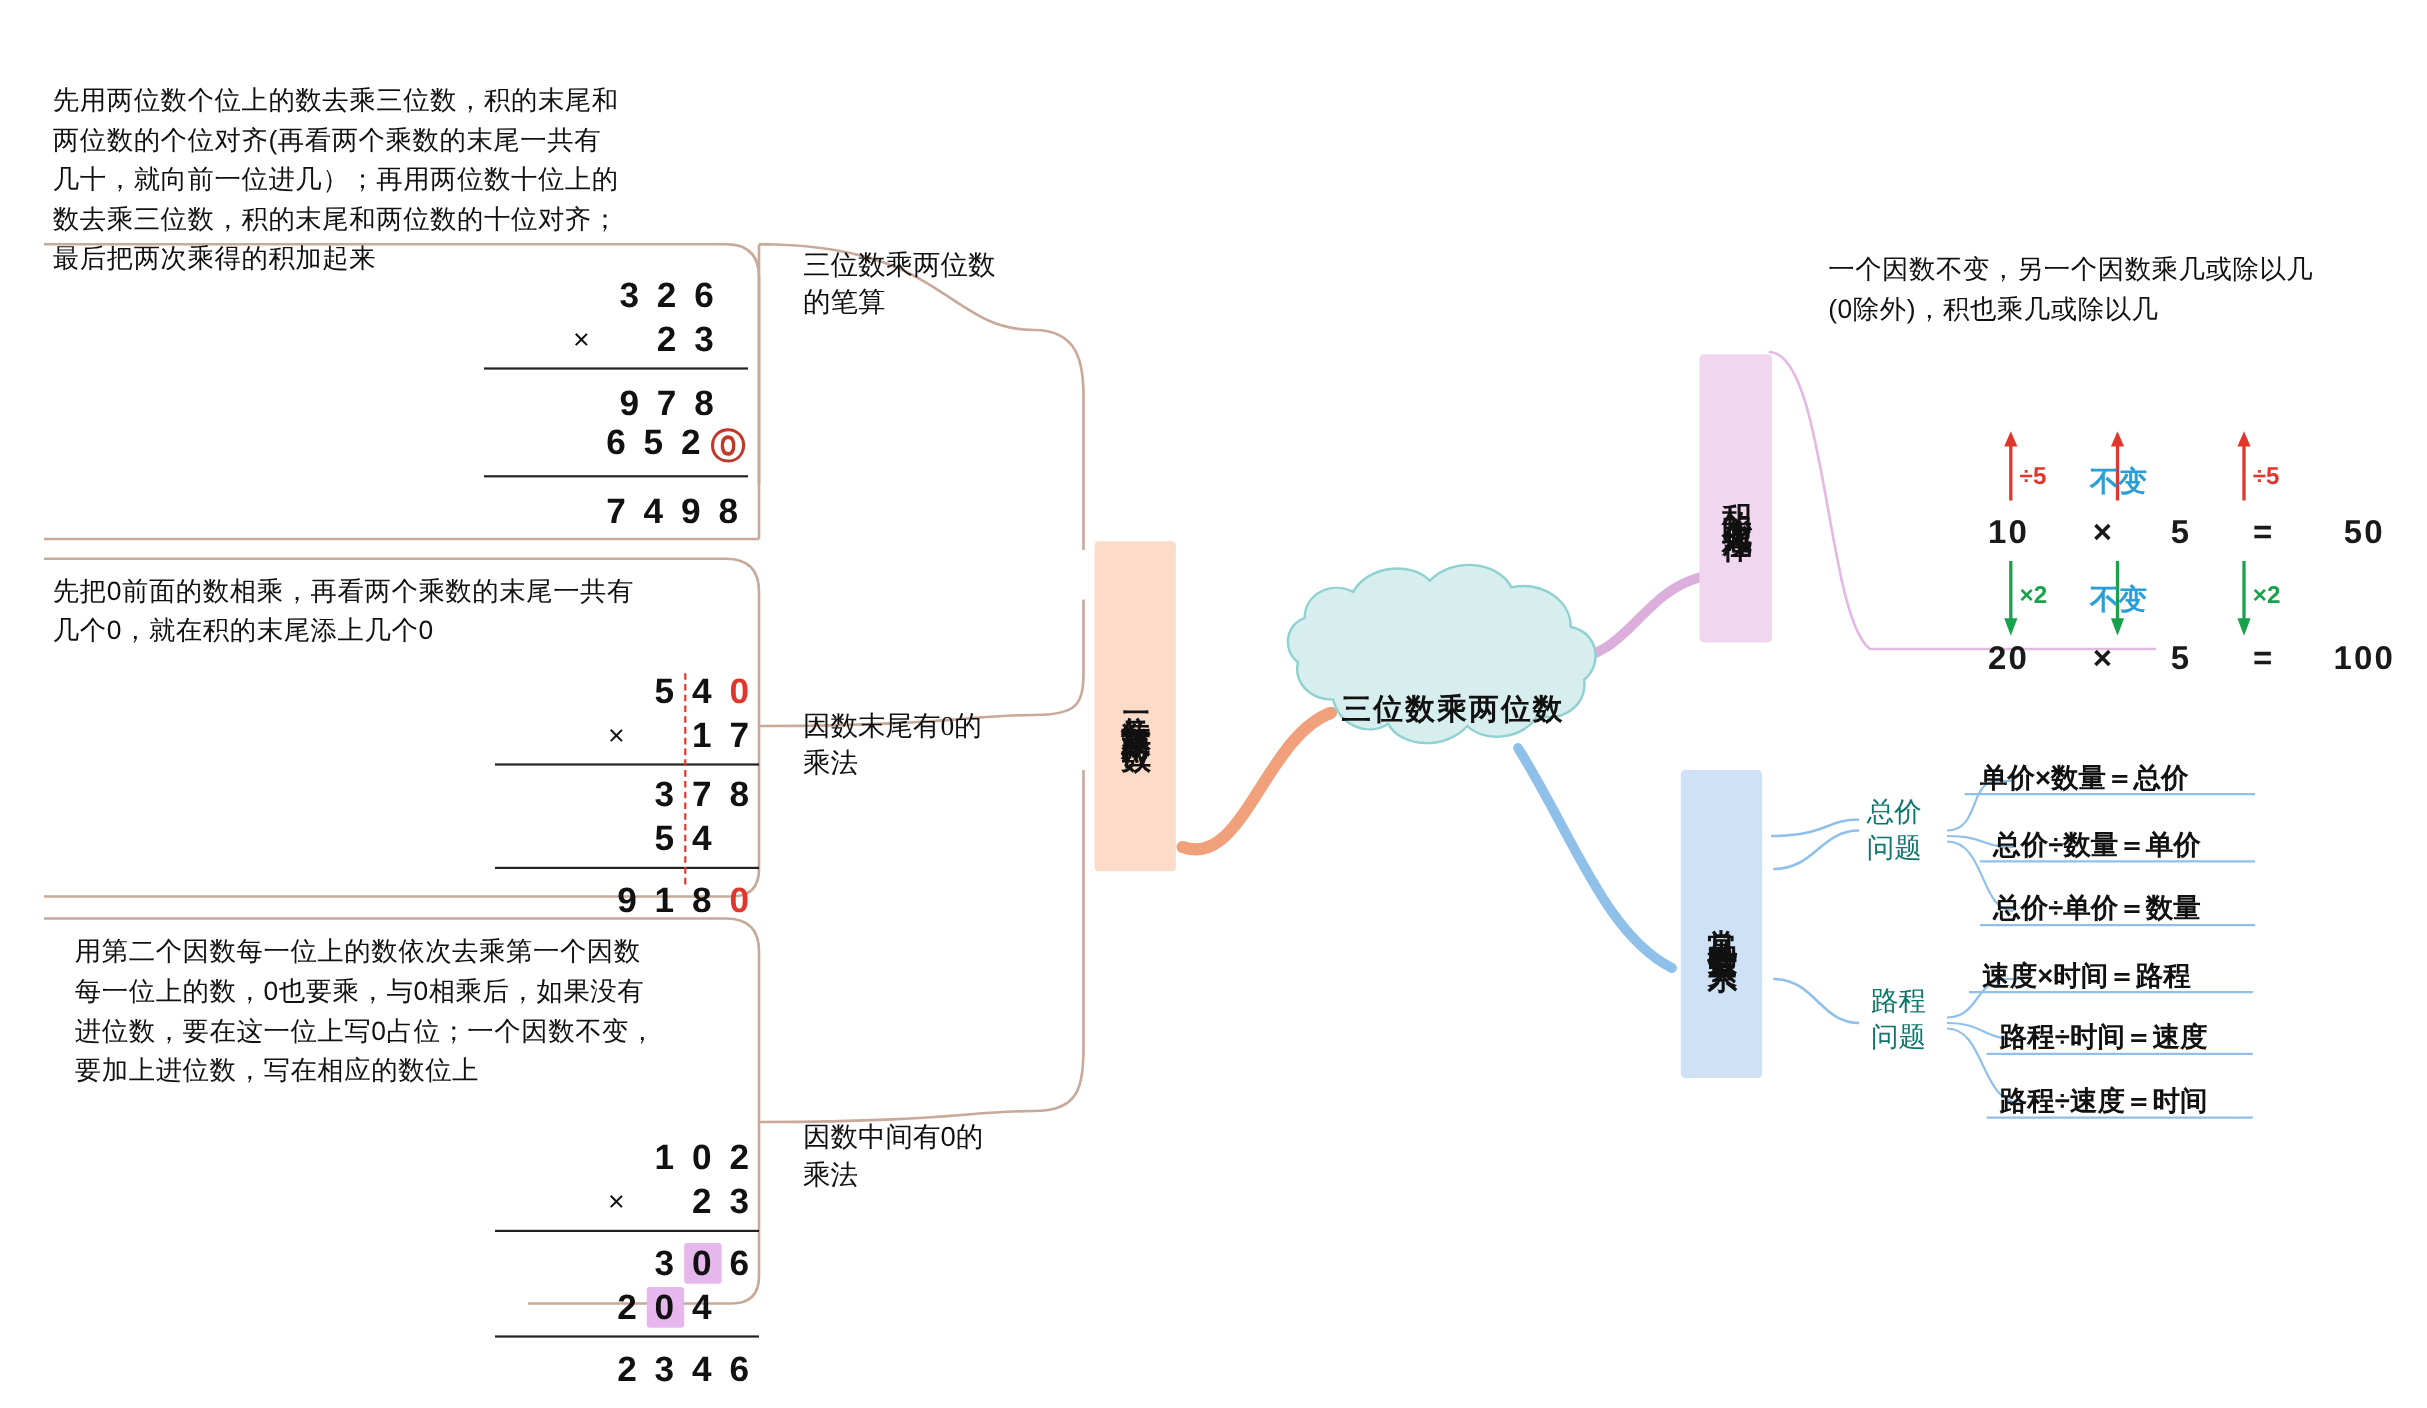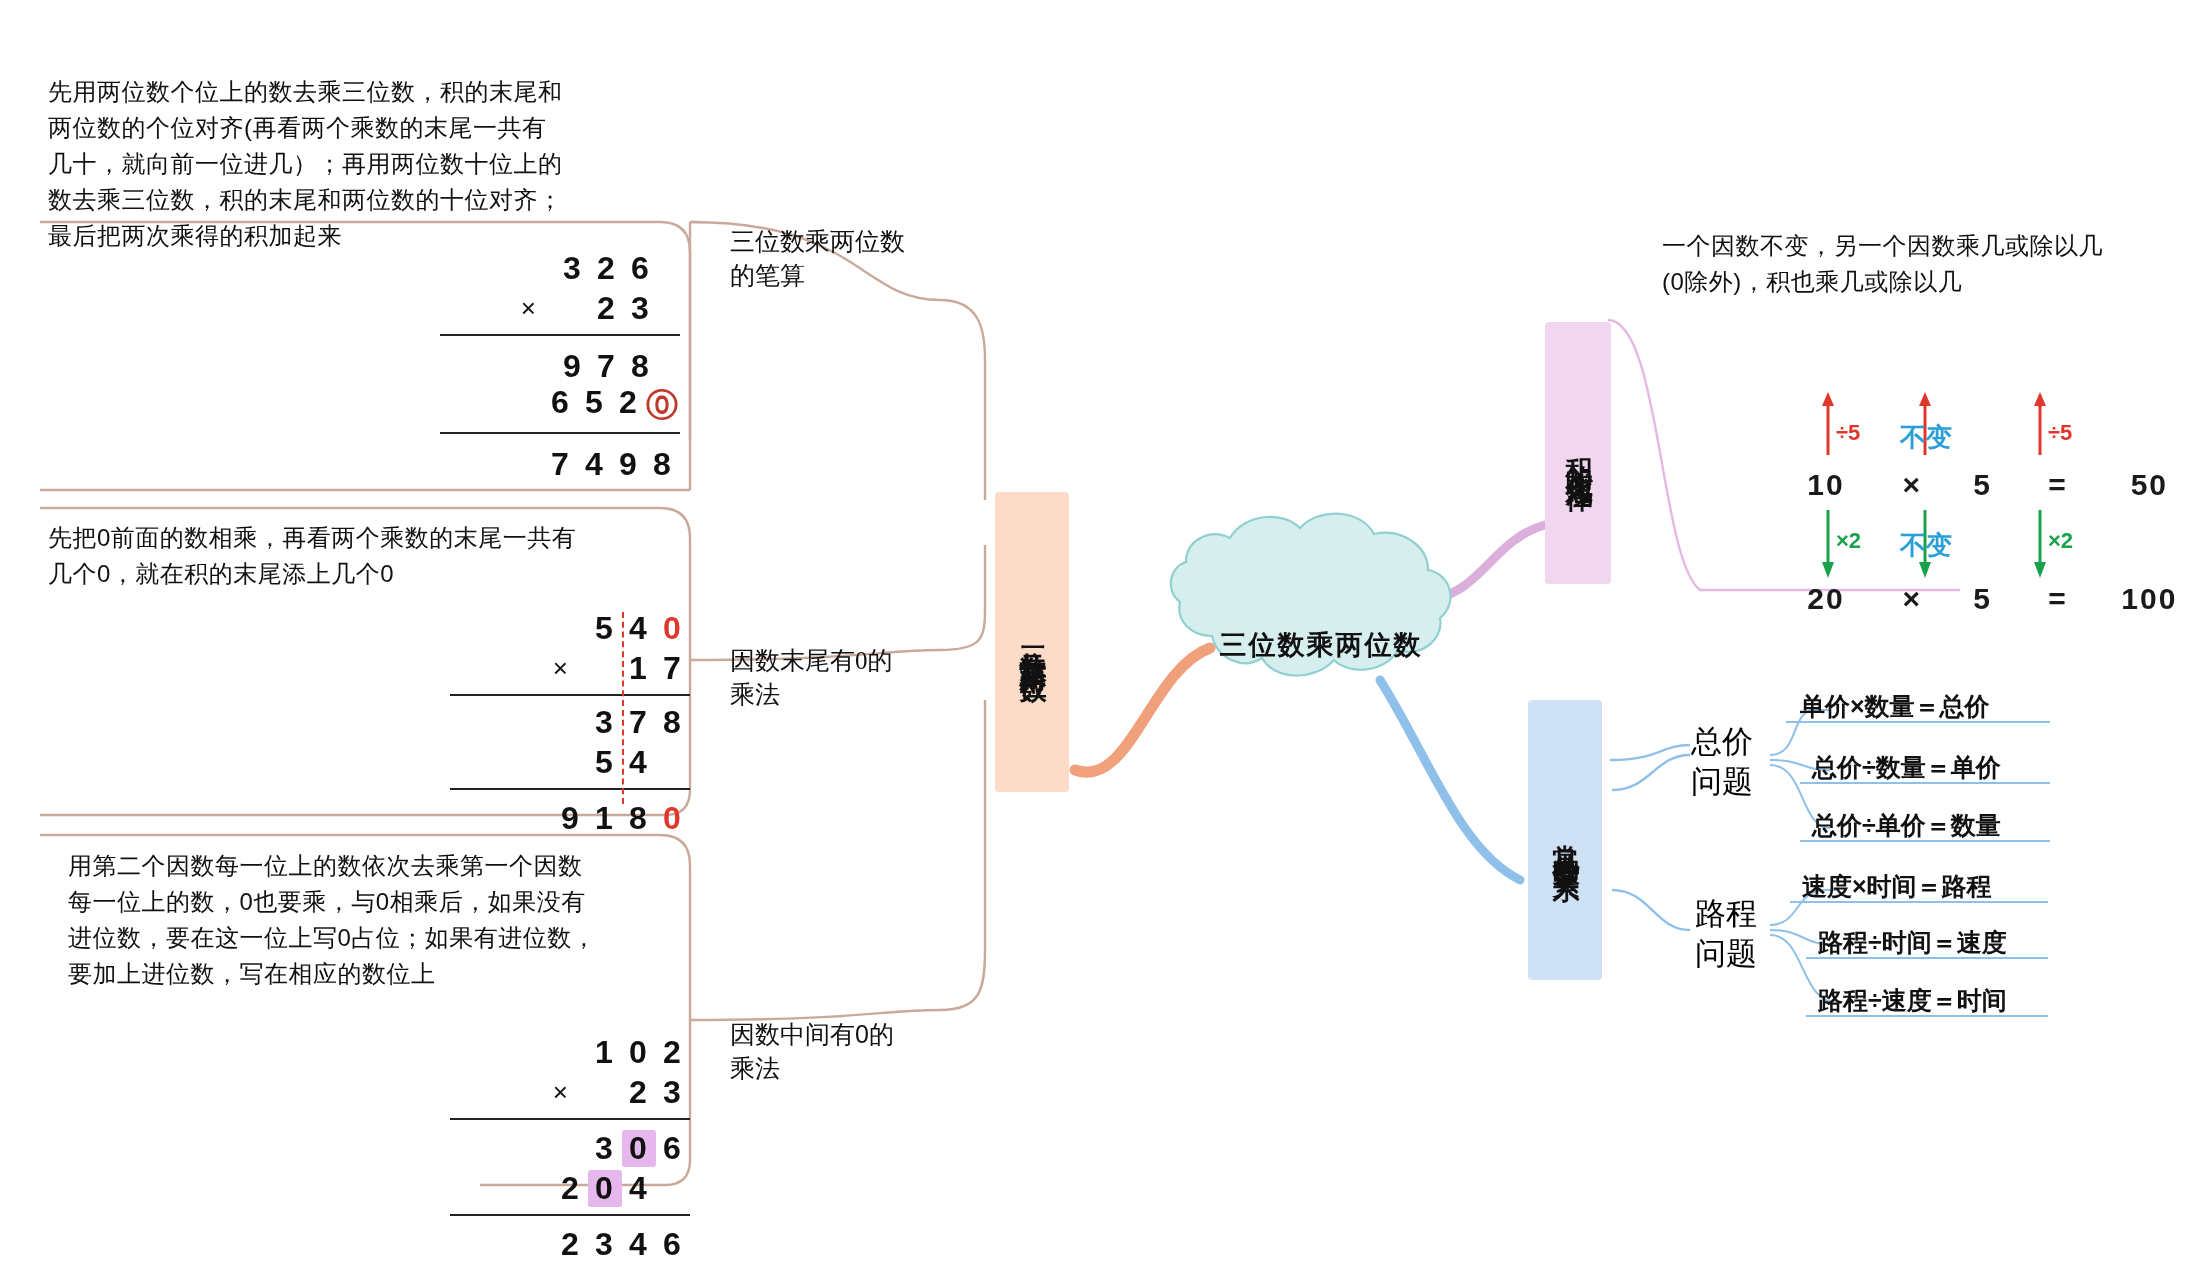--- a/index.html
+++ b/index.html
@@ -58,21 +58,21 @@
   
   .formula{font-size:25px;font-weight:bold;color:#111;white-space:nowrap;}
 
   .rule-row{font-size:30px;font-weight:bold;letter-spacing:2px;white-space:nowrap;}
   .rule-row span{display:inline-block;text-align:center;}
   .arrow-label{font-size:22px;font-weight:bold;}
   .ar-red{color:#e0362c;}
   .ar-green{color:#1aa14b;}
   .ar-blue{color:#2a9fd6;}
 
-  .sublabel{font-size:31px;line-height:1.3;color:#000000;text-align:center;}
+  .sublabel{font-size:25px;line-height:1.3;color:#0f766e;text-align:center;}
 </style>
 </head>
 <body>
 
 <div id="canvas">
 
   <svg class="lines" viewBox="0 0 2206 1280">
 
     <path d="M 40 222 L 660 222 Q 690 222 690 252 L 690 440" fill="none" stroke="#c9a99a" stroke-width="2.4"></path>
     <path d="M 690 252 L 690 222 Q 690 222 700 222" fill="none" stroke="#c9a99a" stroke-width="0"></path>
@@ -167,21 +167,21 @@
   </div>
 
   <div class="abs note" style="left:48px;top:520px;width:640px;">
     <div>先把0前面的数相乘，再看两个乘数的末尾一共有</div>
     <div>几个0，就在积的末尾添上几个0</div>
   </div>
 
   <div class="abs note" style="left:48px;top:848px;width:660px;margin-left:20px;">
     <div>用第二个因数每一位上的数依次去乘第一个因数</div>
     <div>每一位上的数，0也要乘，与0相乘后，如果没有</div>
-    <div>进位数，要在这一位上写0占位；如果有进位数，</div>
+    <div>进位数，要在这一位上写0占位；一个因数不变，</div>
     <div>要加上进位数，写在相应的数位上</div>
   </div>
 
   <div class="abs vmult" style="left:440px;top:248px;width:240px;">
     <div class="vrow">
       <span class="op" style="visibility:hidden;">×</span>
       <span class="digits">
         <span>3</span>
         <span>2</span>
         <span>6</span>

